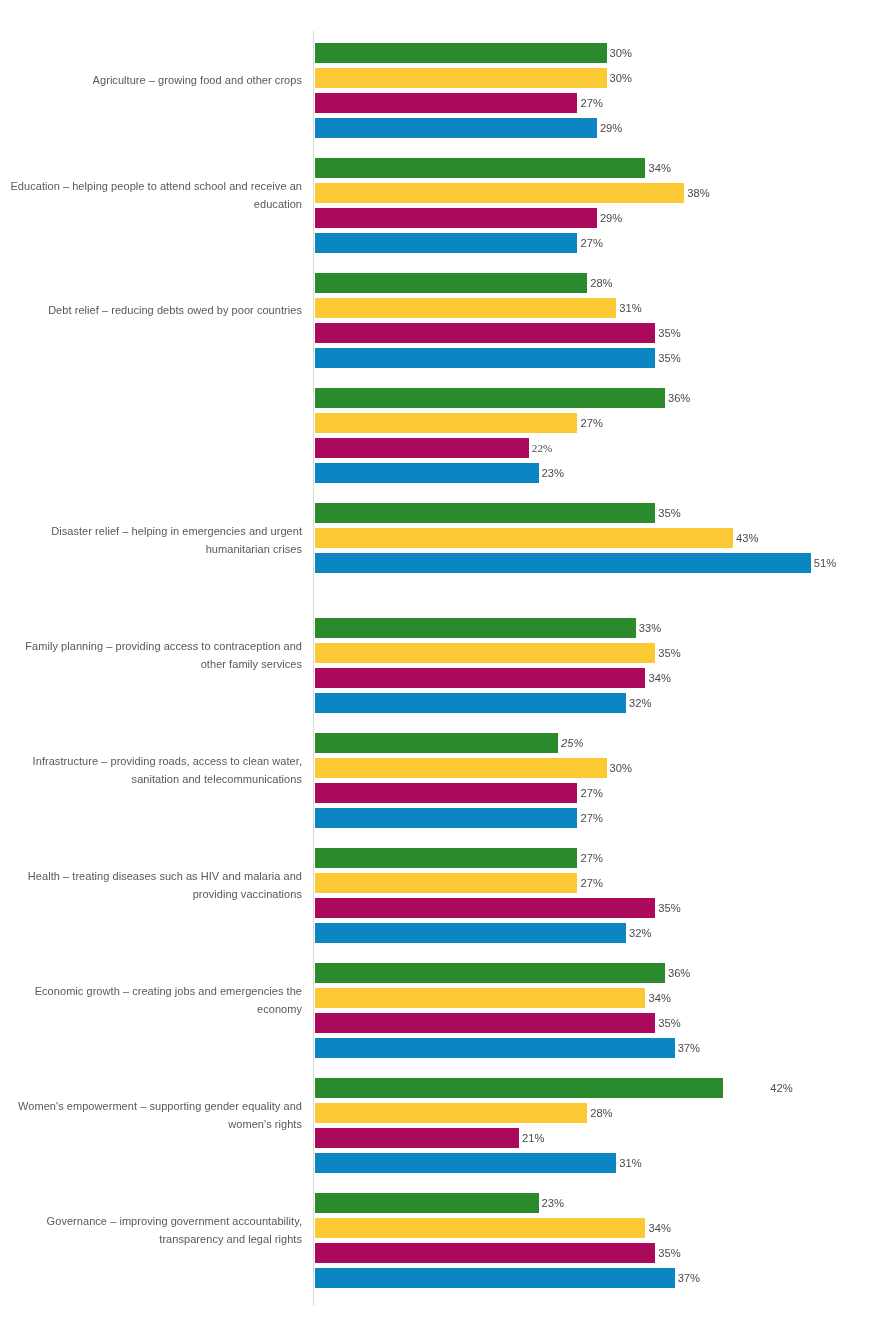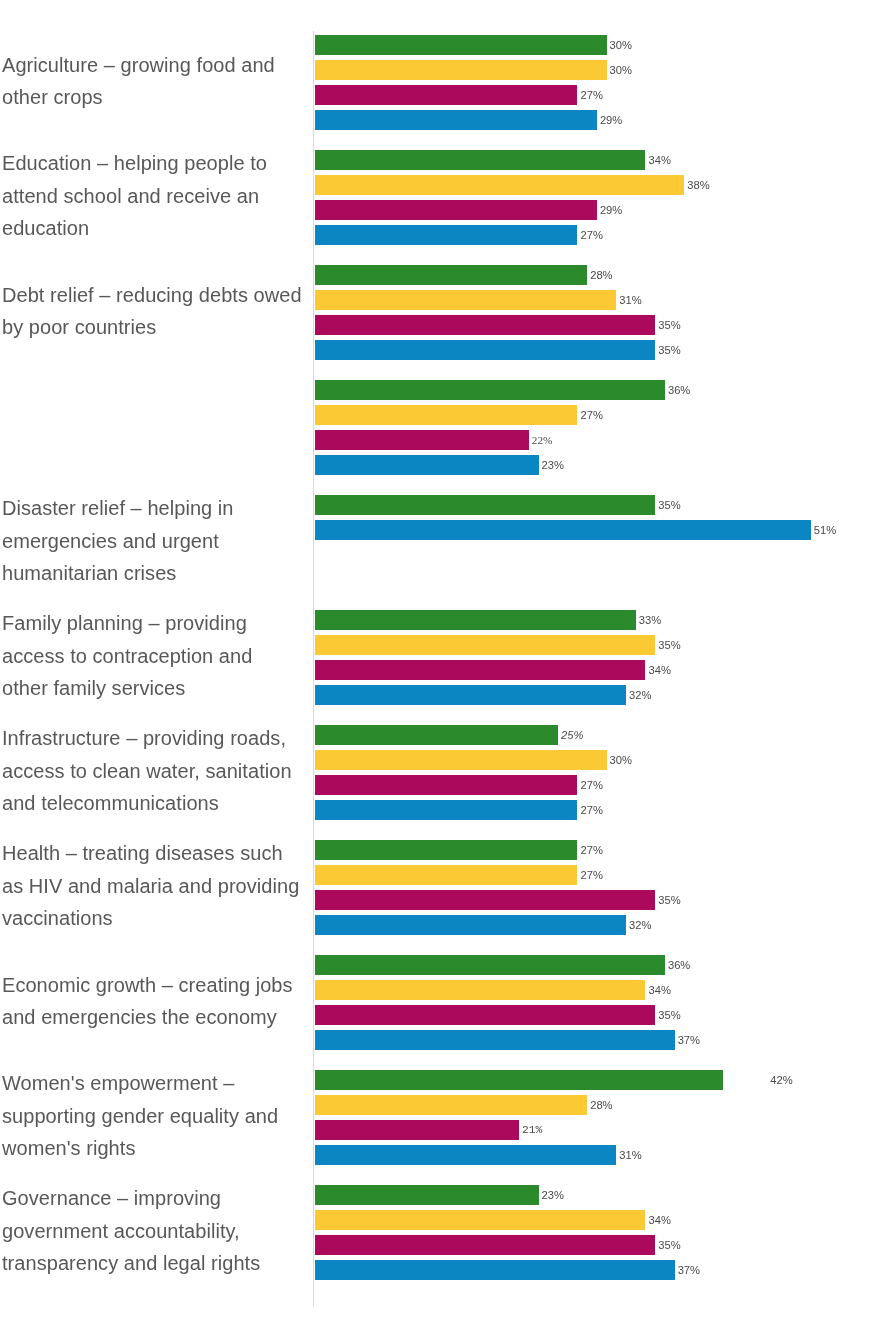--- a/index.html
+++ b/index.html
@@ -48,30 +48,31 @@
 
   .cat-label {
     position: absolute;
     right: 588px;       
     top: 0;
     width: 300px;
     height: 100px;
     display: flex;
     align-items: center;
     justify-content: flex-end;
-    font-size: 20px;
+    text-align: right;
+    font-size: 11px;
     line-height: 1.62;
     color: #585858;
     letter-spacing: 0.05px;
   }
 
   .bars {
     position: absolute;
     left: 315px;
-    top: 4px;
+    top: 12px;
     width: 473px;
   }
 
   .bar-row {
     position: relative;
     height: 25px;
   }
 
   .bar {
     position: absolute;
@@ -181,20 +182,24 @@
         </div>
       </div>
       <div class="group">
         <div class="cat-label">Disaster relief – helping in emergencies and urgent humanitarian crises</div>
         <div class="bars">
           <div class="bar-row">
             <div class="bar" style="width: 340.2px; background: rgb(43, 138, 43);"></div>
             <span class="bar-value" style="left: 340.2px;">35%</span>
           </div>
           <div class="bar-row">
+            <div class="bar" style="width: 417.96px; background: rgb(251, 201, 52);"></div>
+            <span class="bar-value" style="left: 417.96px;">43%</span>
+          </div>
+          <div class="bar-row">
             <div class="bar" style="width: 495.72px; background: rgb(12, 134, 195);"></div>
             <span class="bar-value" style="left: 495.72px;">51%</span>
           </div>
         </div>
       </div>
       <div class="group">
         <div class="cat-label">Family planning – providing access to contraception and other family services</div>
         <div class="bars">
           <div class="bar-row">
             <div class="bar" style="width: 320.76px; background: rgb(43, 138, 43);"></div>
@@ -283,21 +288,21 @@
           <div class="bar-row">
             <div class="bar" style="width: 408.24px; background: rgb(43, 138, 43);"></div>
             <span class="bar-value" style="left: 408.24px; margin-left: 44px;">42%</span>
           </div>
           <div class="bar-row">
             <div class="bar" style="width: 272.16px; background: rgb(251, 201, 52);"></div>
             <span class="bar-value" style="left: 272.16px;">28%</span>
           </div>
           <div class="bar-row">
             <div class="bar" style="width: 204.12px; background: rgb(171, 10, 92);"></div>
-            <span class="bar-value" style="left: 204.12px; font-family: Liberation Mono, monospace;">21%</span>
+            <span class="bar-value" style="left: 204.12px;">21%</span>
           </div>
           <div class="bar-row">
             <div class="bar" style="width: 301.32px; background: rgb(12, 134, 195);"></div>
             <span class="bar-value" style="left: 301.32px;">31%</span>
           </div>
         </div>
       </div>
       <div class="group">
         <div class="cat-label">Governance – improving government accountability, transparency and legal rights</div>
         <div class="bars">

